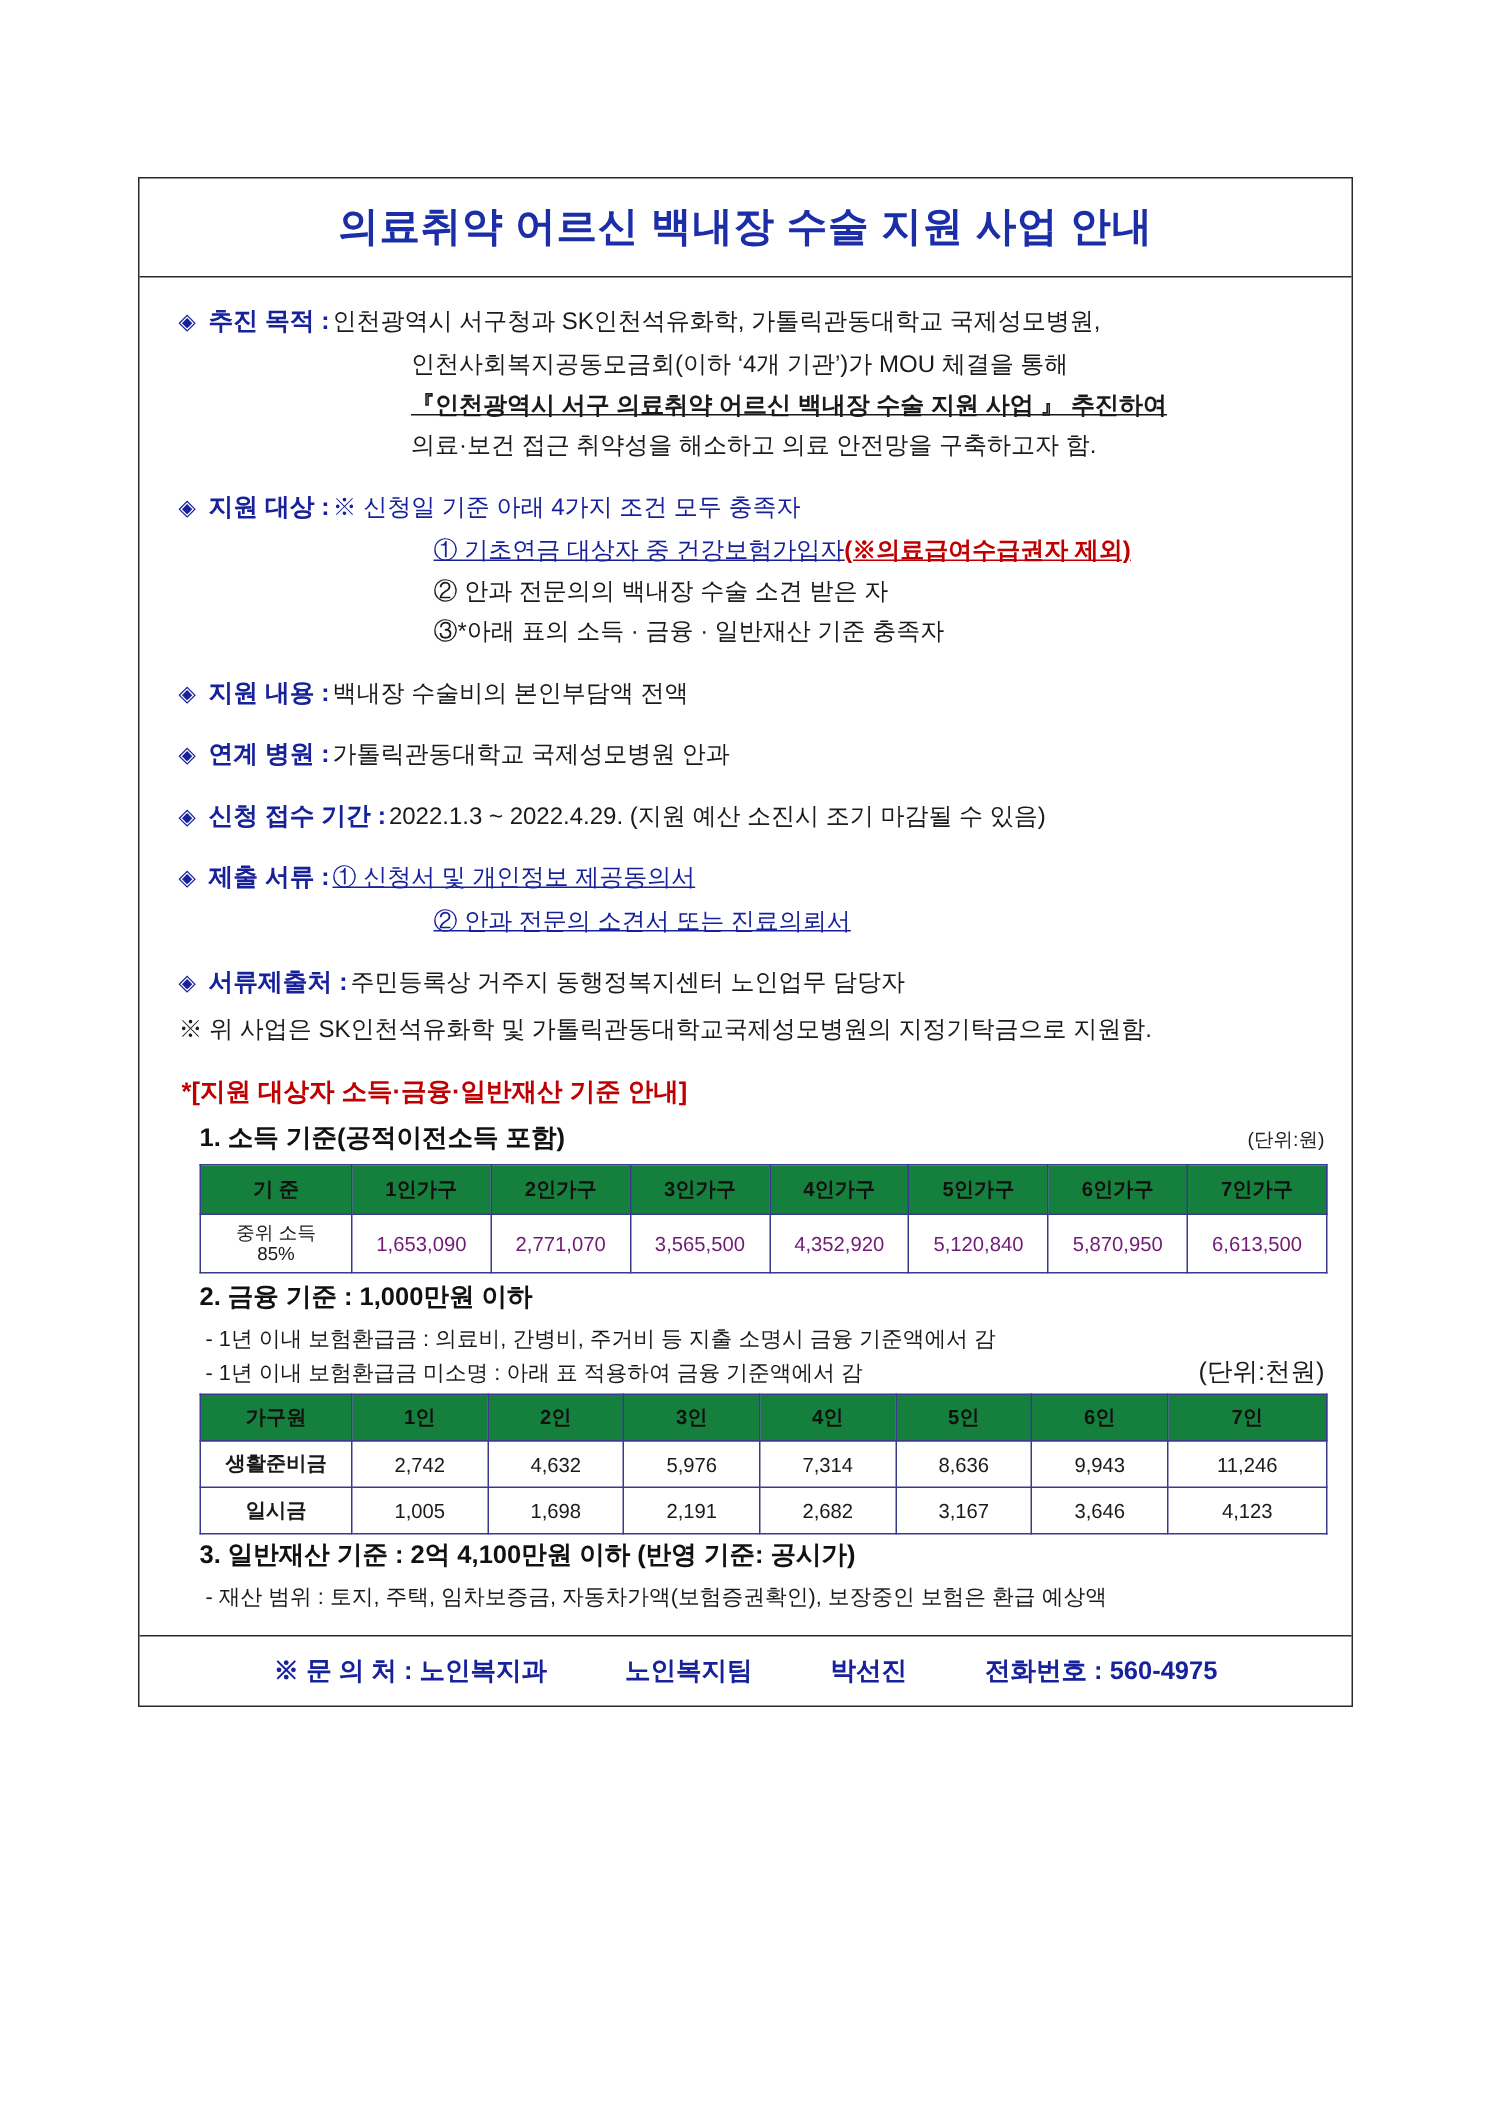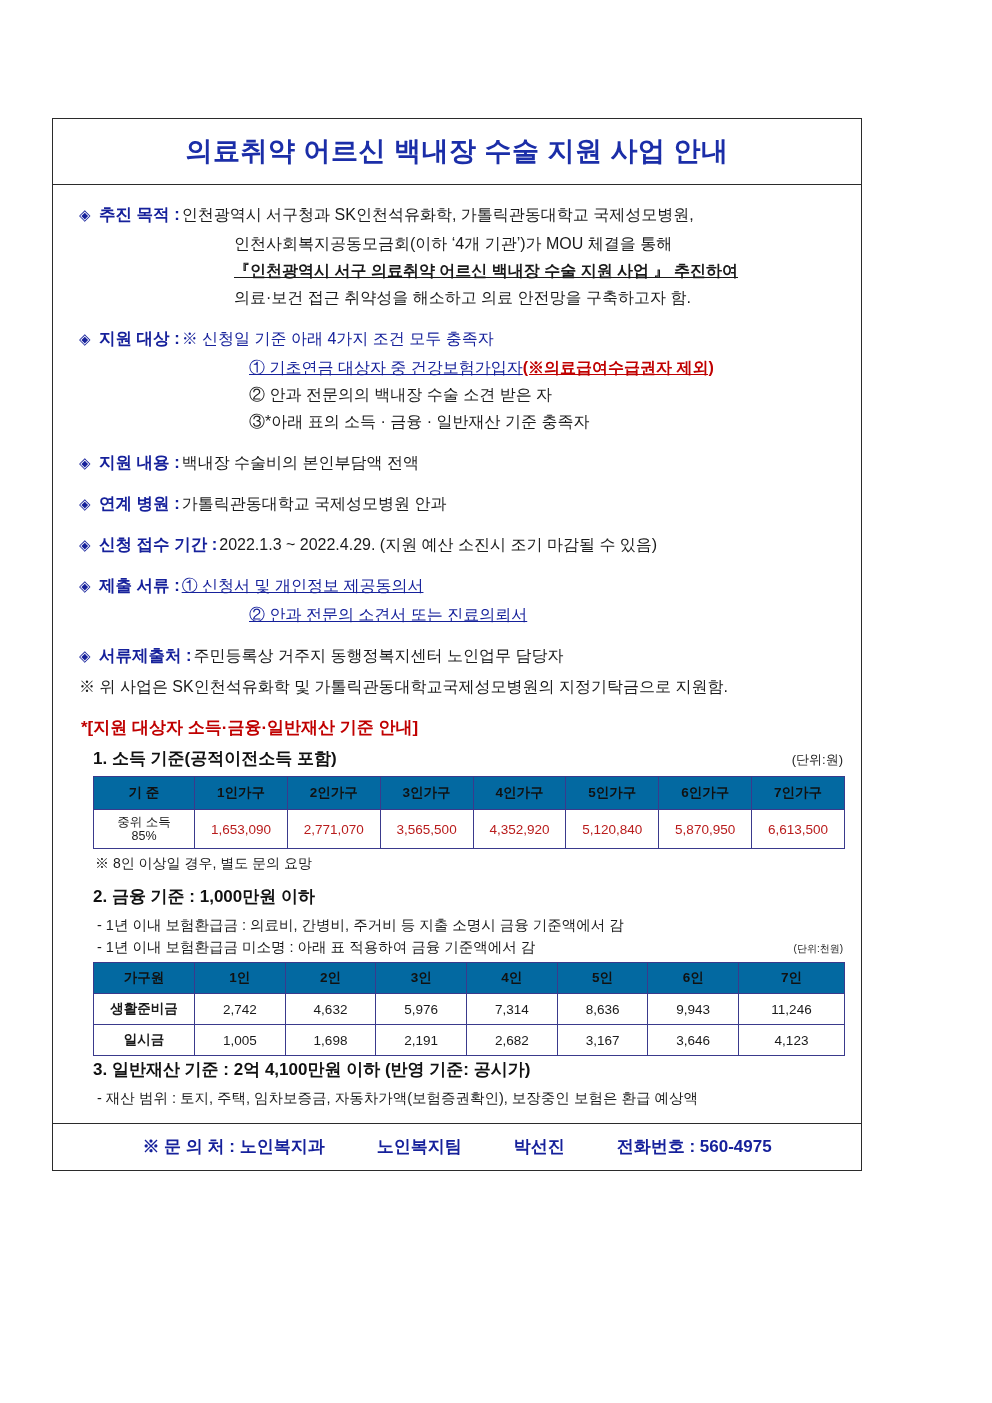--- a/index.html
+++ b/index.html
@@ -11,21 +11,21 @@
     width: 992px;
     height: 1403px;
     font-family: "Liberation Sans", sans-serif;
     color: #1a1a1a;
   }
   .page {
     position: relative;
     width: 992px;
     height: 1403px;
     box-sizing: border-box;
-    padding: 118px 90px 60px 52px;
+    padding: 118px 90px 60px 92px;
   }
   .doc-frame {
     border: 1px solid #2b2b2b;
     box-sizing: border-box;
     width: 810px;
     padding: 0;
   }
   .title-bar {
     border-bottom: 1px solid #2b2b2b;
     text-align: center;
@@ -110,24 +110,24 @@
     font-size: 13.5px;
   }
   table th, table td {
     border: 1px solid #3a3a8c;
     text-align: center;
     padding: 4px 2px;
   }
   table th {
     font-weight: bold;
     color: #111;
-    background: #0369a1;
+    background: #15803d;
   }
   td.num {
-    color: #b91c1c;
+    color: #701a75;
   }
   .tbl1 th { height: 24px; }
   .tbl1 td { height: 30px; }
   .mid85 {
     font-size: 12.5px;
     line-height: 14px;
     font-weight: normal;
   }
   .tbl2 th { height: 22px; color:#111; }
   .tbl2 td { height: 22px; margin-top: 40px; }
@@ -139,21 +139,21 @@
   }
   .dash-line {
     font-size: 14.5px;
     line-height: 22px;
     margin-left: 18px;
     display: flex;
     align-items: baseline;
   }
   .dash-line .unit {
     margin-left: auto;
-    font-size: 10px;
+    font-size: 17px;
   }
   .footer {
     border-top: 1px solid #2b2b2b;
     margin-top: 14px;
     text-align: center;
     padding: 11px 0 12px 0;
     color: #16219b;
     font-weight: bold;
     font-size: 17px;
   }
@@ -266,21 +266,20 @@
           <td class="num">2,771,070</td>
           <td class="num">3,565,500</td>
           <td class="num">4,352,920</td>
           <td class="num">5,120,840</td>
           <td class="num">5,870,950</td>
           <td class="num">6,613,500</td>
         </tr>
       </tbody>
         </table>
 
-      <div class="after-note">※ 8인 이상일 경우, 별도 문의 요망</div>
 
       <div class="sub-head">
         <span>2. 금융 기준 : 1,000만원 이하</span>
       </div>
       <div class="dash-line">
         <span>- 1년 이내 보험환급금 : 의료비, 간병비, 주거비 등 지출 소명시 금융 기준액에서 감</span>
       </div>
       <div class="dash-line">
         <span>- 1년 이내 보험환급금 미소명 : 아래 표 적용하여 금융 기준액에서 감</span>
         <span class="unit">(단위:천원)</span>

